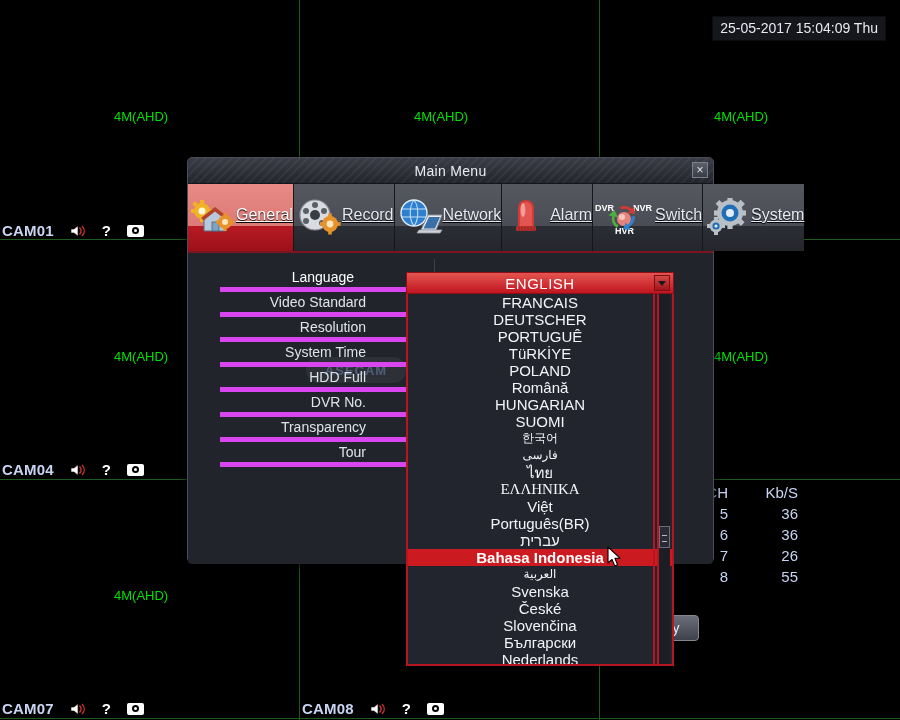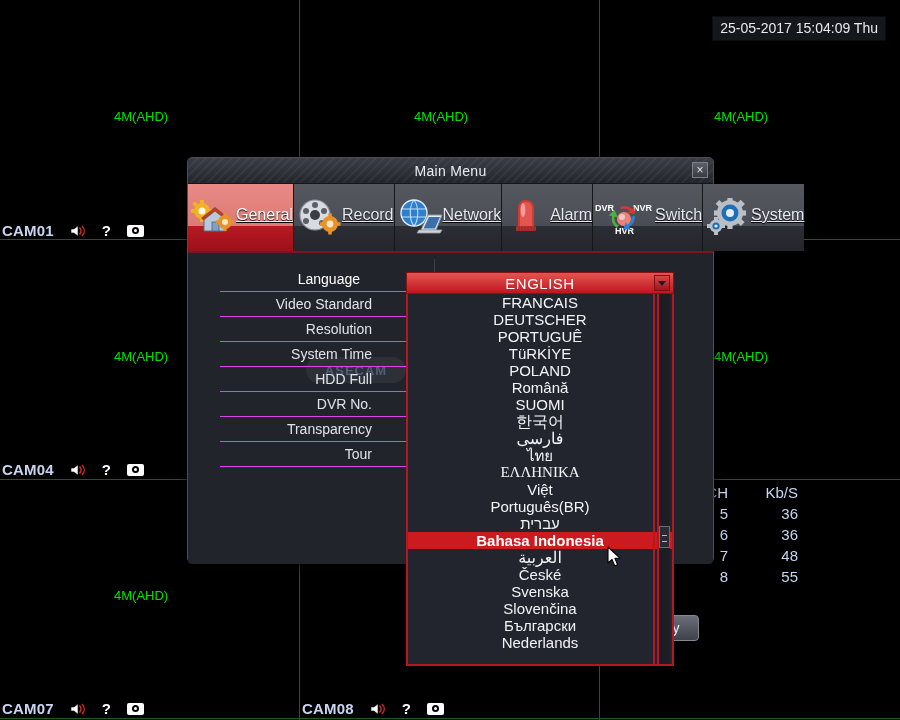--- a/index.html
+++ b/index.html
@@ -158,22 +158,22 @@
     border-bottom-left-radius:4px; border-bottom-right-radius:4px;
   }
 
   
   #settings-list {
     position:absolute; left:32px; top:14px; width:186px;
   }
   .setting-row {
     height:25px;
     display:flex; align-items:center; justify-content:flex-end;
-    padding-right:10px;
-    border-bottom:1px solid #d946ef;
+    padding-right:16px;
+    border-bottom:5px solid #d946ef;
     color:#dfe3ec;
     font-size:14px;
     cursor:default;
   }
   .setting-row.sel { color:#ffffff; }
   .setting-row .lbl { padding-right:24px; }
   .setting-row.sel .lbl { padding-right:36px; }
 
   
   #watermark {
@@ -249,21 +249,21 @@
   .dd-item {
     height:17px;
     line-height:17px;
     text-align:center;
     color:#f2f4f8;
     font-size:15px;
     white-space:nowrap;
     cursor:pointer;
     position:relative;
   }
-  .dd-item.small { font-size:16px; line-height:17px; }
+  .dd-item.small { font-size:12px; line-height:17px; }
   .dd-item.serif { font-family:"Liberation Serif", serif; font-size:15px; }
   .dd-item.sel {
     background:#cc1b20;
     color:#fff;
     font-weight:bold;
   }
   
   #dd-scroll {
     position:absolute;
     right:2px; top:0;
@@ -382,21 +382,21 @@
       <tr>
         <td class="c1">5</td>
         <td class="c2">36</td>
       </tr>
       <tr>
         <td class="c1">6</td>
         <td class="c2">36</td>
       </tr>
       <tr>
         <td class="c1">7</td>
-        <td class="c2">48</td>
+        <td class="c2">26</td>
       </tr>
       <tr>
         <td class="c1">8</td>
         <td class="c2">55</td>
       </tr>
     </tbody>
       </table>
   </div>
 
   <div id="dialog">
@@ -601,32 +601,33 @@
       <div id="dd-scroll">
         <div id="dd-thumb"></div>
       </div>
 
       <div class="dd-item">FRANCAIS</div>
       <div class="dd-item">DEUTSCHER</div>
       <div class="dd-item">PORTUGUÊ</div>
       <div class="dd-item">TüRKİYE</div>
       <div class="dd-item">POLAND</div>
       <div class="dd-item">Română</div>
+      <div class="dd-item">HUNGARIAN</div>
       <div class="dd-item">SUOMI</div>
       <div class="dd-item small">한국어</div>
       <div class="dd-item small">فارسی</div>
       <div class="dd-item">ไทย</div>
       <div class="dd-item serif">ΕΛΛΗΝΙΚΑ</div>
       <div class="dd-item">Việt</div>
       <div class="dd-item">Português(BR)</div>
       <div class="dd-item">עברית</div>
       <div class="dd-item sel">Bahasa Indonesia</div>
       <div class="dd-item small">العربية</div>
+      <div class="dd-item">Svenska</div>
       <div class="dd-item">České</div>
-      <div class="dd-item">Svenska</div>
       <div class="dd-item">Slovenčina</div>
       <div class="dd-item">Български</div>
       <div class="dd-item">Nederlands</div>
     </div>
   </div>
 
   <div id="cursor">
     <svg width="15" height="22" viewBox="0 0 15 22">
       <path d="M1 1 L1 17 L5 13.4 L7.8 20 L10.6 18.8 L7.9 12.4 L13 12.2 Z" fill="#ffffff" stroke="#000000" stroke-width="1.1" stroke-linejoin="round"></path>
     </svg>

